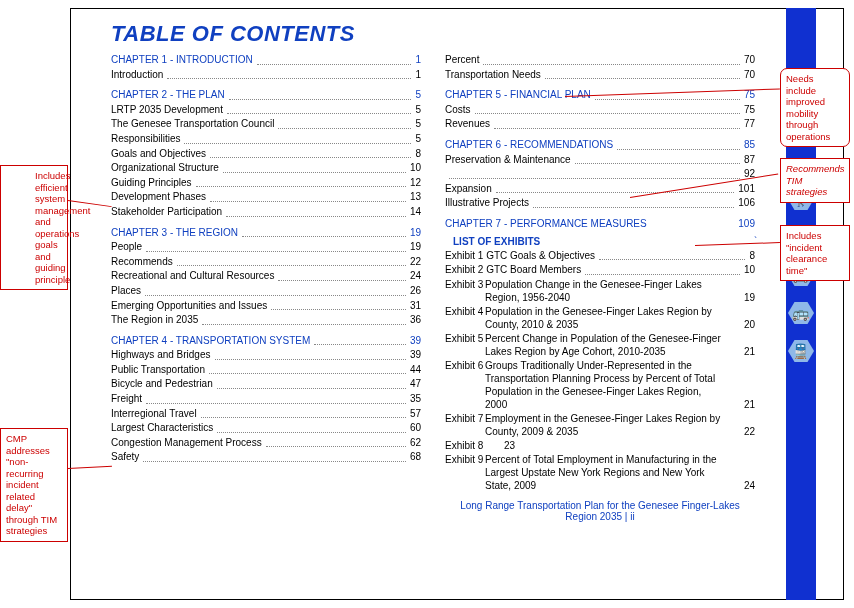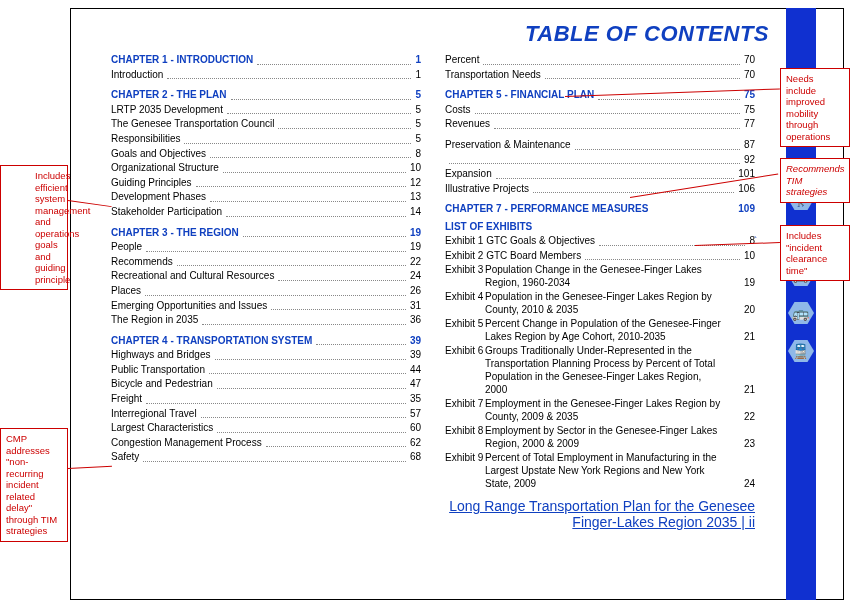--- a/index.html
+++ b/index.html
@@ -19,21 +19,21 @@
     width: 774px;
     height: 592px;
     border: 1px solid #000;
     background: #fff;
     padding: 12px 14px 8px 40px;
   }
   .title {
     color: #1040c0;
     font-weight: bold;
     font-size: 22px;
-    text-align: right;
+    text-align: left;
     margin-right: 60px;
     margin-bottom: 6px;
     font-style: italic;
     font-family: Arial, sans-serif;
     letter-spacing: 0.5px;
   }
   .columns {
     display: flex;
     gap: 24px;
   }
@@ -42,41 +42,40 @@
     font-size: 10px;
   }
   .toc-row {
     display: flex;
     align-items: flex-end;
     line-height: 14.6px;
     color: #000;
   }
   .toc-row .label { white-space: normal; }
   .toc-row.header .label,
-  .toc-row.header .pg { color: #1040c0; font-weight: bold; }
+  .toc-row.header .pg { color: #1040c0; font-weight: normal; }
   .toc-row .dots {
     flex: 1;
     border-bottom: 1px dotted #888;
     margin: 0 4px 3px 4px;
     height: 0;
   }
   .toc-row.no-dots .dots { border: none; }
   .toc-row .pg { white-space: nowrap; text-align: right; }
   .chapter-space { height: 6px; }
   .exhibit-row { display: flex; align-items: flex-start; line-height: 13px; margin-bottom: 1px; }
   .exhibit-row .ex-label { width: 40px; flex: none; }
   .exhibit-row .ex-text { flex: 1; padding-right: 4px; }
   .exhibit-row .ex-pg { width: 30px; text-align: right; align-self: flex-end; }
-  .list-heading { color: #1040c0; font-weight: bold; margin: 4px 0 2px; }
+  .list-heading { color: #1040c0; font-weight: bold; margin: 4px 8px 2px; }
   .footer-note {
     color: #1040c0;
-    font-size: 14px;
-    text-align: right;
+    font-size: 10px;
+    text-align: center;
     margin-top: 8px;
-    text-decoration: underline;
   }
   
   .blue-bar {
     position: absolute;
     right: 38px;
     top: 8px;
     width: 30px;
     height: 592px;
     background: #1030d0;
     display: flex;
@@ -286,20 +285,25 @@
           <span class="label">Costs</span>
           <span class="dots"></span>
           <span class="pg">75</span>
         </div>
         <div class="toc-row">
           <span class="label">Revenues</span>
           <span class="dots"></span>
           <span class="pg">77</span>
         </div>
         <div class="chapter-space"></div>
+        <div class="toc-row header">
+          <span class="label">CHAPTER 6 - RECOMMENDATIONS</span>
+          <span class="dots"></span>
+          <span class="pg">85</span>
+        </div>
         <div class="toc-row">
           <span class="label">Preservation &amp; Maintenance</span>
           <span class="dots"></span>
           <span class="pg">87</span>
         </div>
         <div class="toc-row">
           <span class="dots"></span>
           <span class="pg">92</span>
         </div>
         <div class="toc-row">
@@ -324,21 +328,21 @@
           <span class="dots"></span>
           <span class="pg">8</span>
         </div>
         <div class="toc-row">
           <span class="label">Exhibit 2 GTC Board Members</span>
           <span class="dots"></span>
           <span class="pg">10</span>
         </div>
         <div class="exhibit-row">
           <span class="ex-label">Exhibit 3</span>
-          <span class="ex-text">Population Change in the Genesee-Finger Lakes Region, 1960-2034</span>
+          <span class="ex-text">Population Change in the Genesee-Finger Lakes Region, 1956-2040</span>
           <span class="ex-pg">19</span>
         </div>
         <div class="exhibit-row">
           <span class="ex-label">Exhibit 4</span>
           <span class="ex-text">Population in the Genesee-Finger Lakes Region by County, 2010 &amp; 2035</span>
           <span class="ex-pg">20</span>
         </div>
         <div class="exhibit-row">
           <span class="ex-label">Exhibit 5</span>
           <span class="ex-text">Percent Change in Population of the Genesee-Finger Lakes Region by Age Cohort, 2010-2035</span>
@@ -349,21 +353,20 @@
           <span class="ex-text">Groups Traditionally Under-Represented in the Transportation Planning Process by Percent of Total Population in the Genesee-Finger Lakes Region, 2000</span>
           <span class="ex-pg">21</span>
         </div>
         <div class="exhibit-row">
           <span class="ex-label">Exhibit 7</span>
           <span class="ex-text">Employment in the Genesee-Finger Lakes Region by County, 2009 &amp; 2035</span>
           <span class="ex-pg">22</span>
         </div>
         <div class="exhibit-row">
           <span class="ex-label">Exhibit 8</span>
-          <span class="ex-text">Employment by Sector in the Genesee-Finger Lakes Region, 2000 &amp; 2009</span>
           <span class="ex-pg">23</span>
         </div>
         <div class="exhibit-row">
           <span class="ex-label">Exhibit 9</span>
           <span class="ex-text">Percent of Total Employment in Manufacturing in the Largest Upstate New York Regions and New York State, 2009</span>
           <span class="ex-pg">24</span>
         </div>
         <div class="footer-note">Long Range Transportation Plan for the Genesee Finger-Lakes Region 2035 | ii</div>
       </div>
   </div>
@@ -373,21 +376,21 @@
   <div class="hex">🚶</div>
   <div class="hex">🚲</div>
   <div class="hex">🚐</div>
   <div class="hex">🚌</div>
   <div class="hex">🚆</div>
 </div>
 
 <div class="callout" style="left:0px; top:165px;padding-left:34px;">Includes efficient system management and operations goals and guiding principle</div>
 <div class="callout" style="left:0px; top:428px;">CMP addresses "non-recurring incident related delay" through TIM strategies</div>
 
-<div class="callout right" style="left:780px; top:68px;">Needs include improved mobility through operations</div>
+<div class="callout right" style="left:780px; top:68px;border-radius:7px;">Needs include improved mobility through operations</div>
 <div class="callout right" style="left:780px; top:158px;font-style:italic;">Recommends TIM strategies</div>
 <div class="callout right" style="left:780px; top:225px;">Includes "incident clearance time"</div>
 
 <div class="connector" style="left:68px; top:200px; width:44px; transform: rotate(8deg);"></div>
 <div class="connector" style="left:68px; top:468px; width:44px; transform: rotate(-3deg);"></div>
 <div class="connector" style="left:565px; top:96px; width:215px; transform: rotate(-2deg);"></div>
 <div class="connector" style="left:630px; top:197px; width:150px; transform: rotate(-9deg);"></div>
 <div class="connector" style="left:695px; top:245px; width:85px; transform: rotate(-2deg);"></div>
 
 <div class="asterisk" style="left:754px; top:236px;">`</div>

